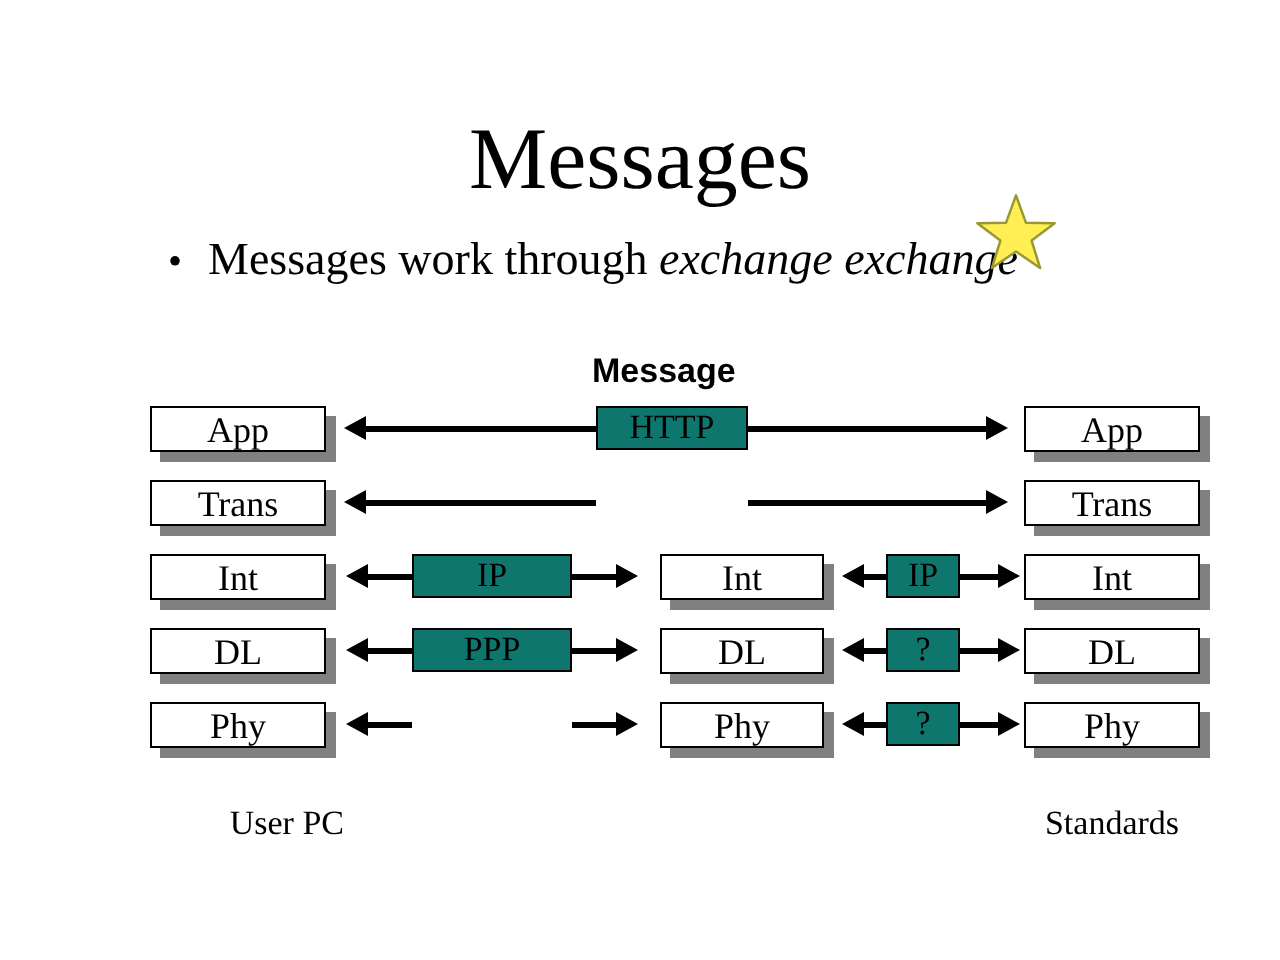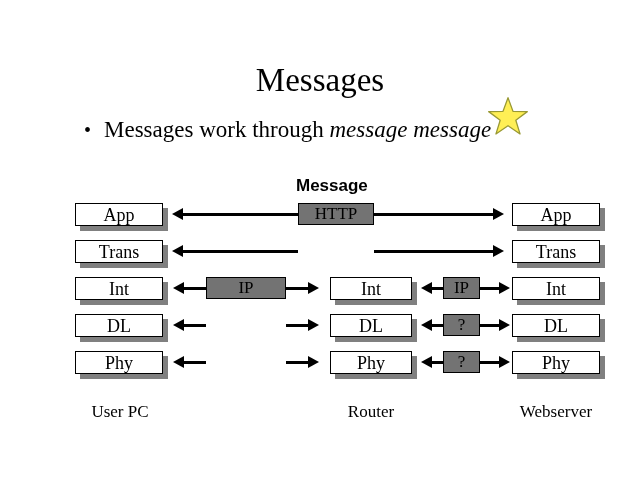--- a/index.html
+++ b/index.html
@@ -17,21 +17,21 @@
   }
 
   
   #slide-title {
     position: absolute;
     left: 0;
     top: 58px;
     width: 640px;
     text-align: center;
     font-family: "Liberation Serif", serif;
-    font-size: 33px;
+    font-size: 44px;
     line-height: 44px;
     font-weight: normal;
     letter-spacing: 0px;
     color: #000000;
   }
 
   #bullet-line {
     position: absolute;
     left: 84px;
     top: 116px;
@@ -92,21 +92,21 @@
     line-height: 23px;
     text-align: center;
     color: #000000;
     box-sizing: border-box;
   }
 
   
   .proto-box {
     position: absolute;
     height: 22px;
-    background: #737373;
+    background: #0f766e;
     border: 1px solid #000000;
     font-family: "Liberation Serif", serif;
     font-size: 17px;
     line-height: 20px;
     text-align: center;
     color: #000000;
     box-sizing: border-box;
   }
 
   
@@ -137,21 +137,21 @@
     text-align: center;
     color: #000000;
   }
 </style>
 </head>
 <body>
 
 <div id="slide-title">Messages</div>
 
 <div id="bullet-line">
-  <span class="bullet-dot">•</span><span>Messages work through </span><span class="bullet-em">message message</span>
+  <span class="bullet-dot">•</span><span>Messages work through </span><span class="bullet-em">exchange exchange</span>
 </div>
 
 <svg id="star-icon" viewBox="0 0 100 100">
   <polygon points="50,4 61.8,36.5 96,37.2 68.6,57.8 78.7,90.5 50,70.8 21.3,90.5 31.4,57.8 4,37.2 38.2,36.5" fill="#ffef55" stroke="#999933" stroke-width="3" stroke-linejoin="round"></polygon>
 </svg>
 
 <div id="diagram">
 
   <div class="msg-label">Message</div>
 
@@ -189,37 +189,37 @@
   <div class="arrow-head right" style="left:308px; top:282px;"></div>
 
   <div class="arrow-line" style="left:432px; top:287px; width:11px;"></div>
   <div class="arrow-head left" style="left:421px; top:282px;"></div>
   <div class="proto-box" style="left:443px; top:277px; width:37px;">IP</div>
   <div class="arrow-line" style="left:480px; top:287px; width:19px;"></div>
   <div class="arrow-head right" style="left:499px; top:282px;"></div>
 
   <div class="arrow-line" style="left:184px; top:324px; width:22px;"></div>
   <div class="arrow-head left" style="left:173px; top:319px;"></div>
+  <div class="proto-box" style="left:206px; top:314px; width:80px;">PPP</div>
   <div class="arrow-line" style="left:286px; top:324px; width:22px;"></div>
   <div class="arrow-head right" style="left:308px; top:319px;"></div>
 
   <div class="arrow-line" style="left:432px; top:324px; width:11px;"></div>
   <div class="arrow-head left" style="left:421px; top:319px;"></div>
   <div class="proto-box" style="left:443px; top:314px; width:37px;">?</div>
   <div class="arrow-line" style="left:480px; top:324px; width:19px;"></div>
   <div class="arrow-head right" style="left:499px; top:319px;"></div>
 
   <div class="arrow-line" style="left:184px; top:361px; width:22px;"></div>
   <div class="arrow-head left" style="left:173px; top:356px;"></div>
   <div class="arrow-line" style="left:286px; top:361px; width:22px;"></div>
   <div class="arrow-head right" style="left:308px; top:356px;"></div>
 
   <div class="arrow-line" style="left:432px; top:361px; width:11px;"></div>
   <div class="arrow-head left" style="left:421px; top:356px;"></div>
   <div class="proto-box" style="left:443px; top:351px; width:37px;">?</div>
   <div class="arrow-line" style="left:480px; top:361px; width:19px;"></div>
   <div class="arrow-head right" style="left:499px; top:356px;"></div>
 
-  <div class="node-label" style="left:68px; top:402px; width:104px;">User PC</div>
-  <div class="node-label" style="left:322px; top:402px; width:98px;">Router</div>
-  <div class="node-label" style="left:500px; top:402px; width:112px;">Webserver</div>
+  <div class="node-label" style="left:68px; top:402px; width:104px;text-align:right;">User PC</div>
+  <div class="node-label" style="left:500px; top:402px; width:112px;">Standards</div>
 
 </div>
 
 </body></html>

